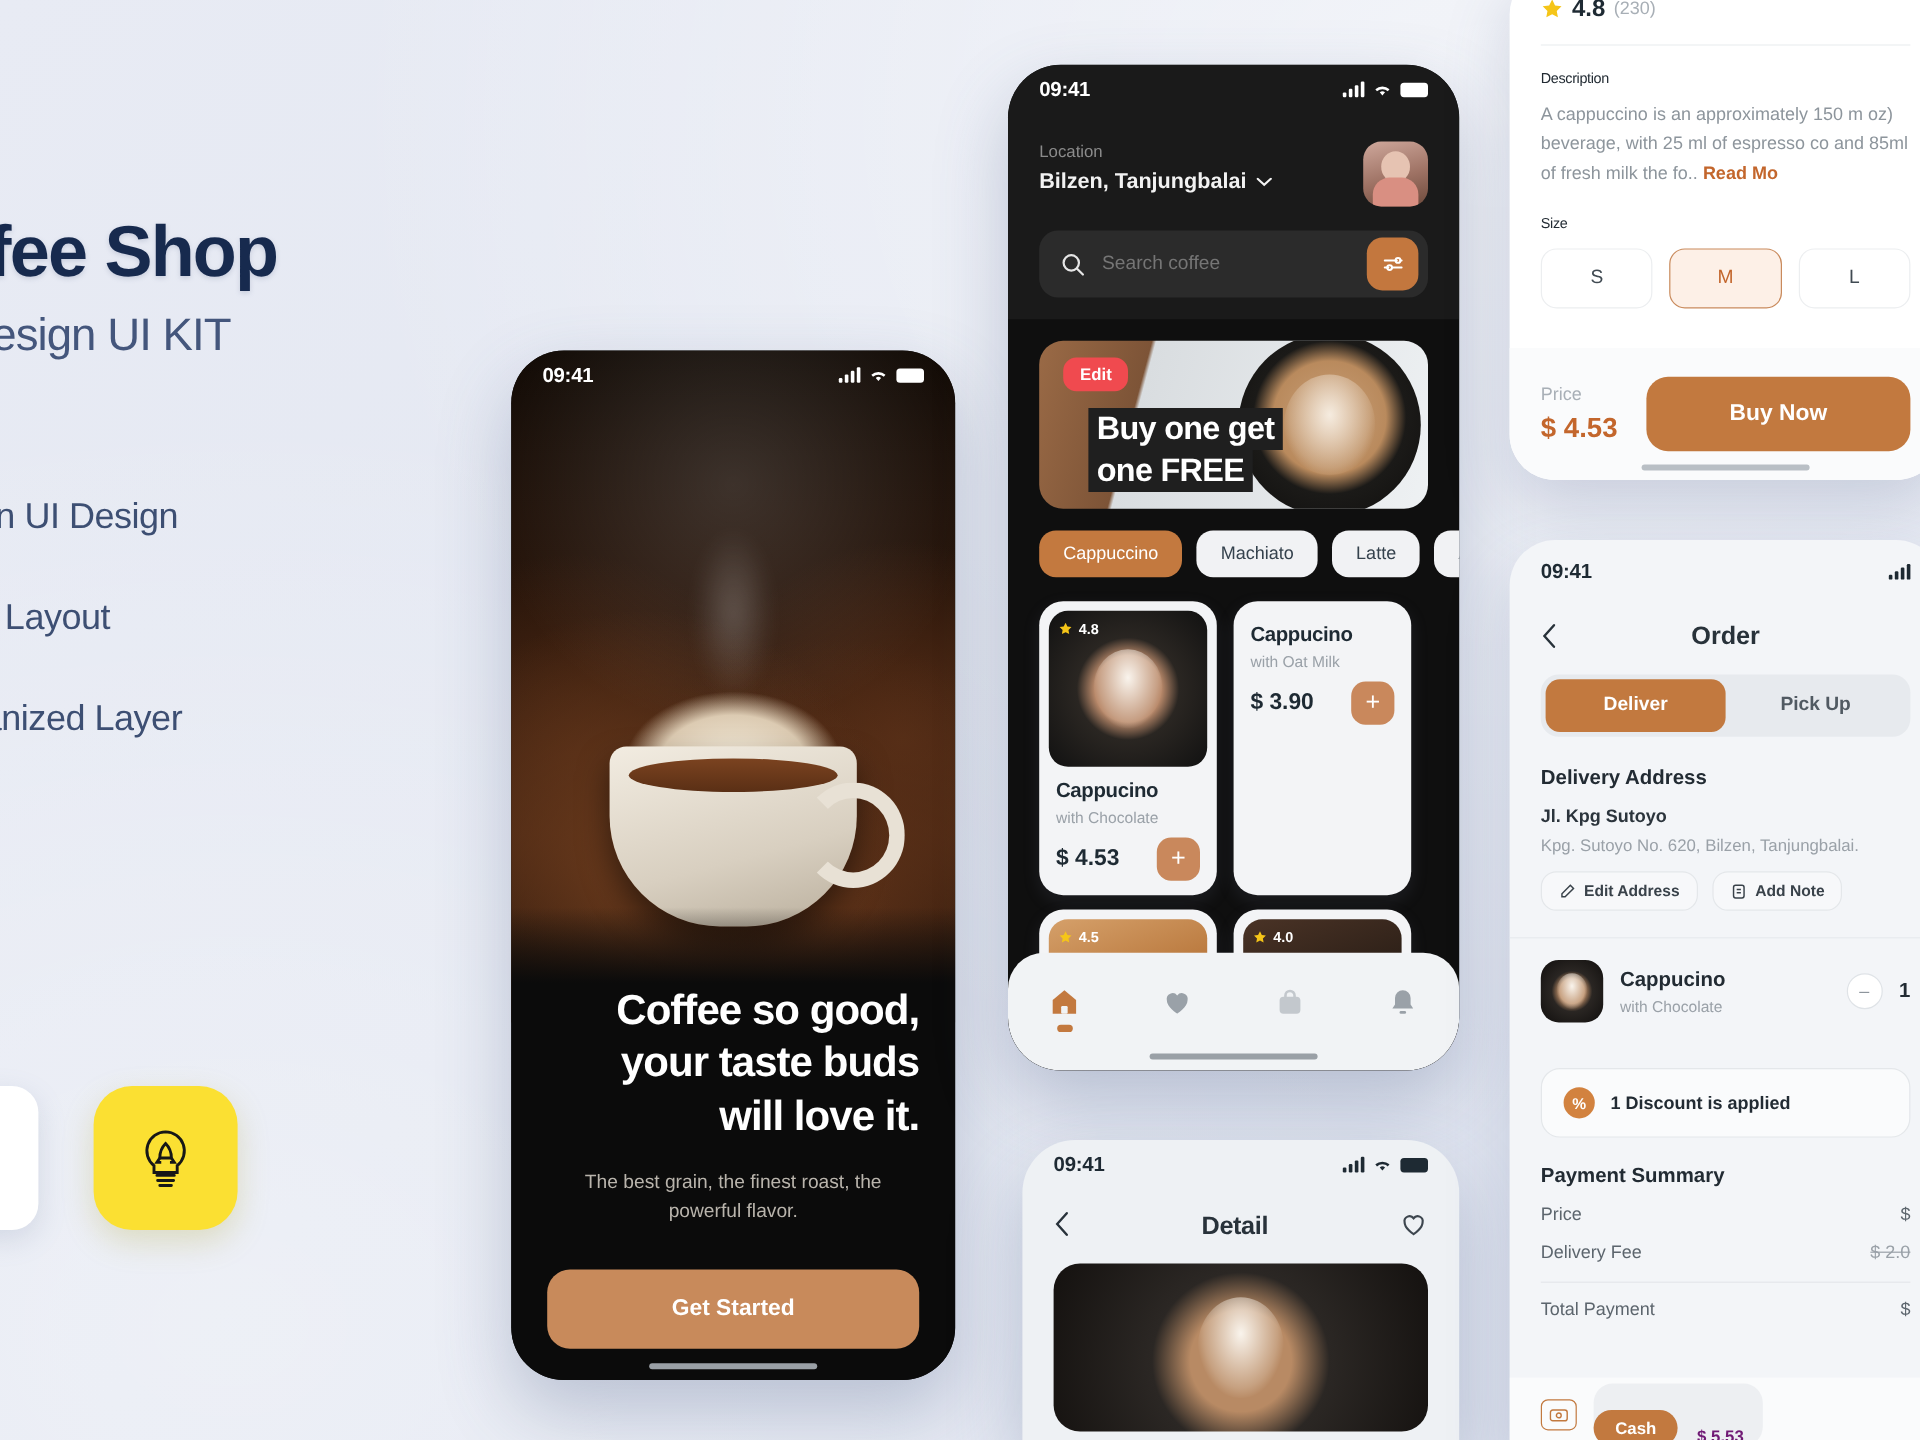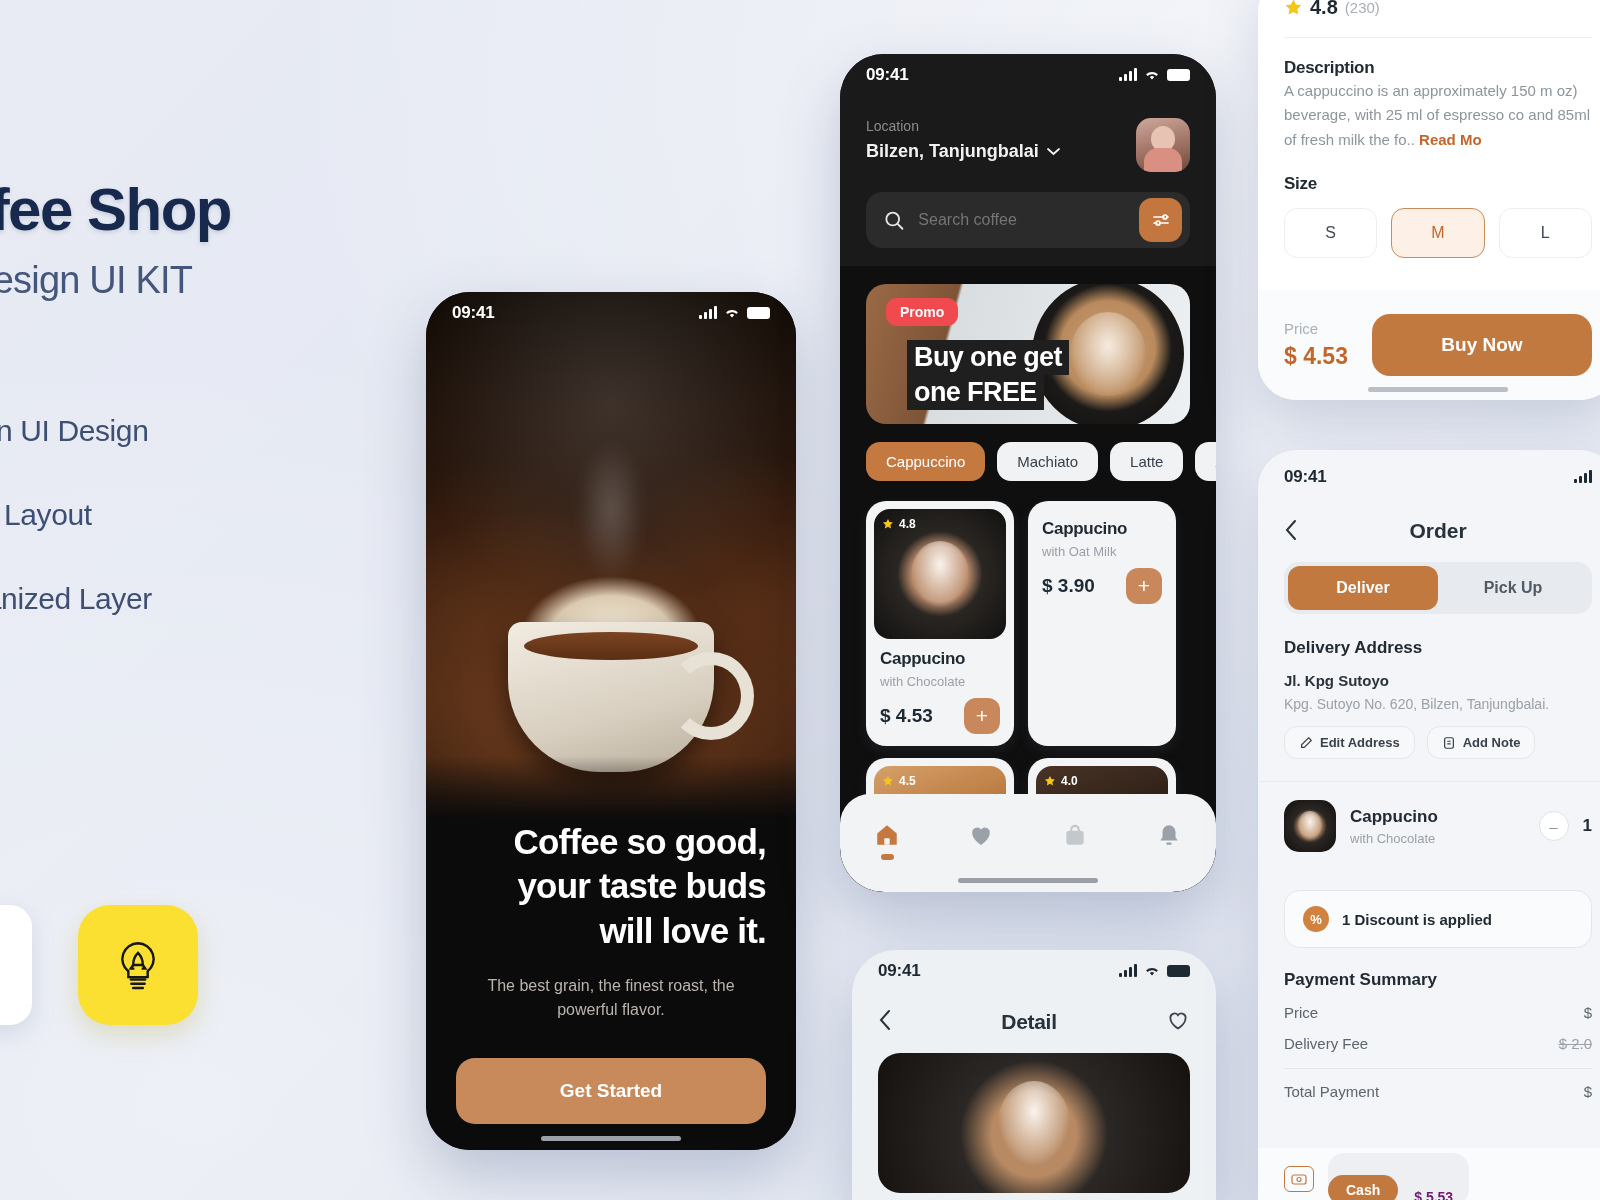--- a/index.html
+++ b/index.html
@@ -131,22 +131,22 @@
   .det-img{margin:18px 26px 0;height:140px;border-radius:22px;position:relative;overflow:hidden;
     background:radial-gradient(circle at 50% 58%,#b88a64 0 24%,#2b2724 42%,#14110f 100%);}
   .det-img .latte{width:72px;height:84px;}
 
   
   #panel-product{position:absolute;left:1258px;top:-26px;width:360px;height:426px;
     background:#fff;border-radius:38px;box-shadow:0 24px 54px rgba(80,95,135,.22);padding:22px 26px 0;}
   .rate-top{display:flex;align-items:center;gap:7px;font-size:20px;font-weight:bold;color:#1e2a33;}
   .rate-count{font-size:15px;color:#a8afb6;font-weight:normal;}
   .divider{height:1px;background:#eceef0;margin:18px 0 20px;}
-  .sec-title{font-size:17px;font-weight:bold;color:#222b33;letter-spacing:-.3px;}
-  .desc{font-size:15px;color:#8d959c;line-height:1.62;margin-top:1px;}
+  .sec-title{font-size:12px;font-weight:normal;color:#222b33;letter-spacing:-.3px;}
+  .desc{font-size:15px;color:#8d959c;line-height:1.62;margin-top:12px;}
   .readmore{color:#c3662c;font-weight:bold;}
   .size-label{margin-top:22px;}
   .size-row{display:flex;gap:14px;margin-top:14px;}
   .size-btn{flex:1;height:50px;border-radius:13px;border:1px solid #eceef0;background:#fff;
     font-size:16px;color:#404a52;display:flex;align-items:center;justify-content:center;}
   .size-btn.sel{border:1px solid #c98a5c;background:#fdf0e7;color:#c3662c;}
   .buy-bar{position:absolute;left:0;right:0;bottom:0;height:110px;background:#fafbfc;
     border-radius:0 0 38px 38px;display:flex;align-items:center;gap:24px;padding:0 26px;}
   .price-label{font-size:15px;color:#a8afb6;}
   .price-big{font-size:23px;font-weight:bold;color:#c3662c;margin-top:6px;}
@@ -291,21 +291,21 @@
           <path d="M3 7h10M16 7h1M3 13h3M9 13h8" stroke-linecap="round"></path>
           <circle cx="14" cy="7" r="2" fill="none"></circle>
             <circle cx="7" cy="13" r="2" fill="none"></circle>
         </svg>
       </button>
     </div>
   </div>
 
   <div class="promo-wrap">
     <div class="promo-cup"></div>
-    <span class="promo-tag">Promo</span>
+    <span class="promo-tag">Edit</span>
     <div class="promo-text">
       <span class="promo-line">Buy one get</span><br>
       <span class="promo-line">one FREE</span>
     </div>
   </div>
 
   <div class="chips">
     <button class="chip active">Cappuccino</button>
     <button class="chip">Machiato</button>
     <button class="chip">Latte</button>

